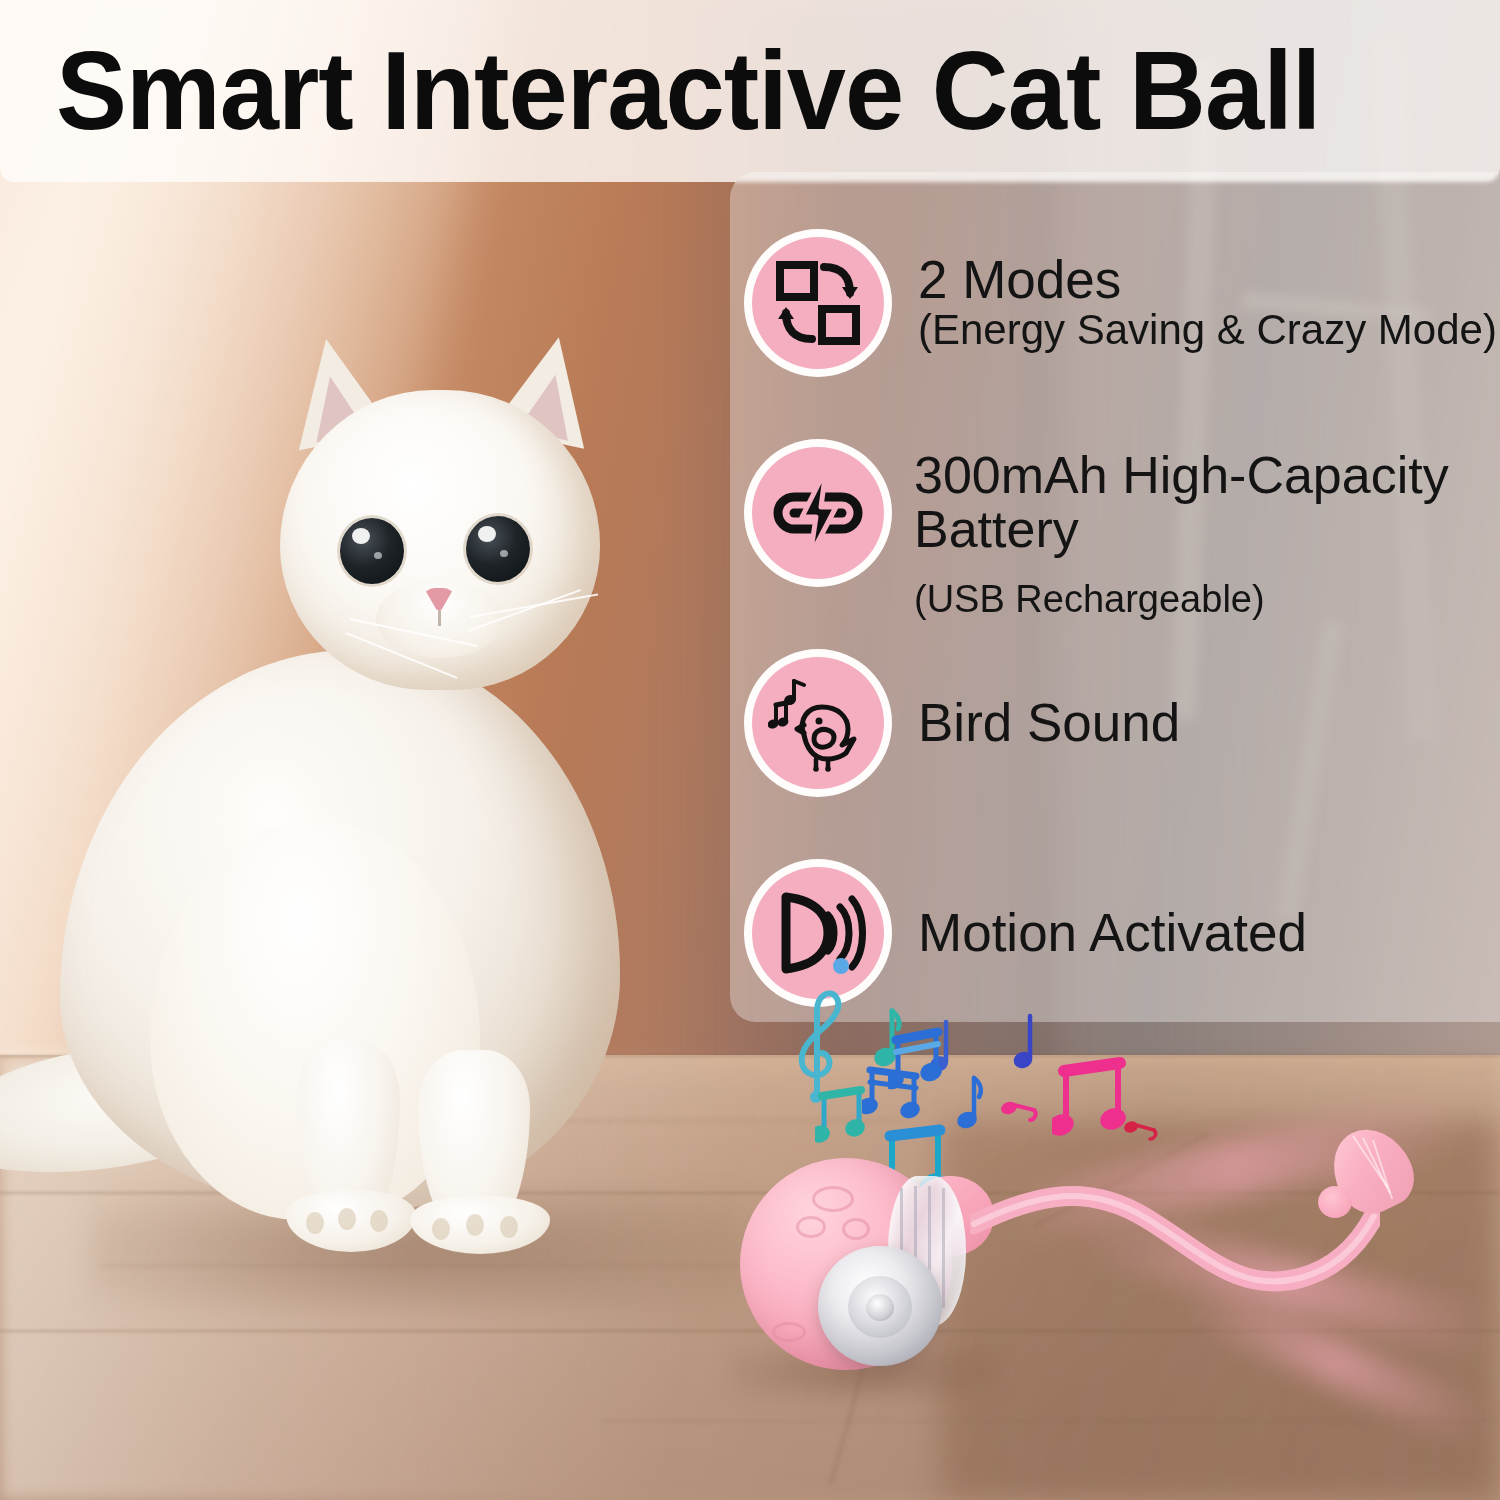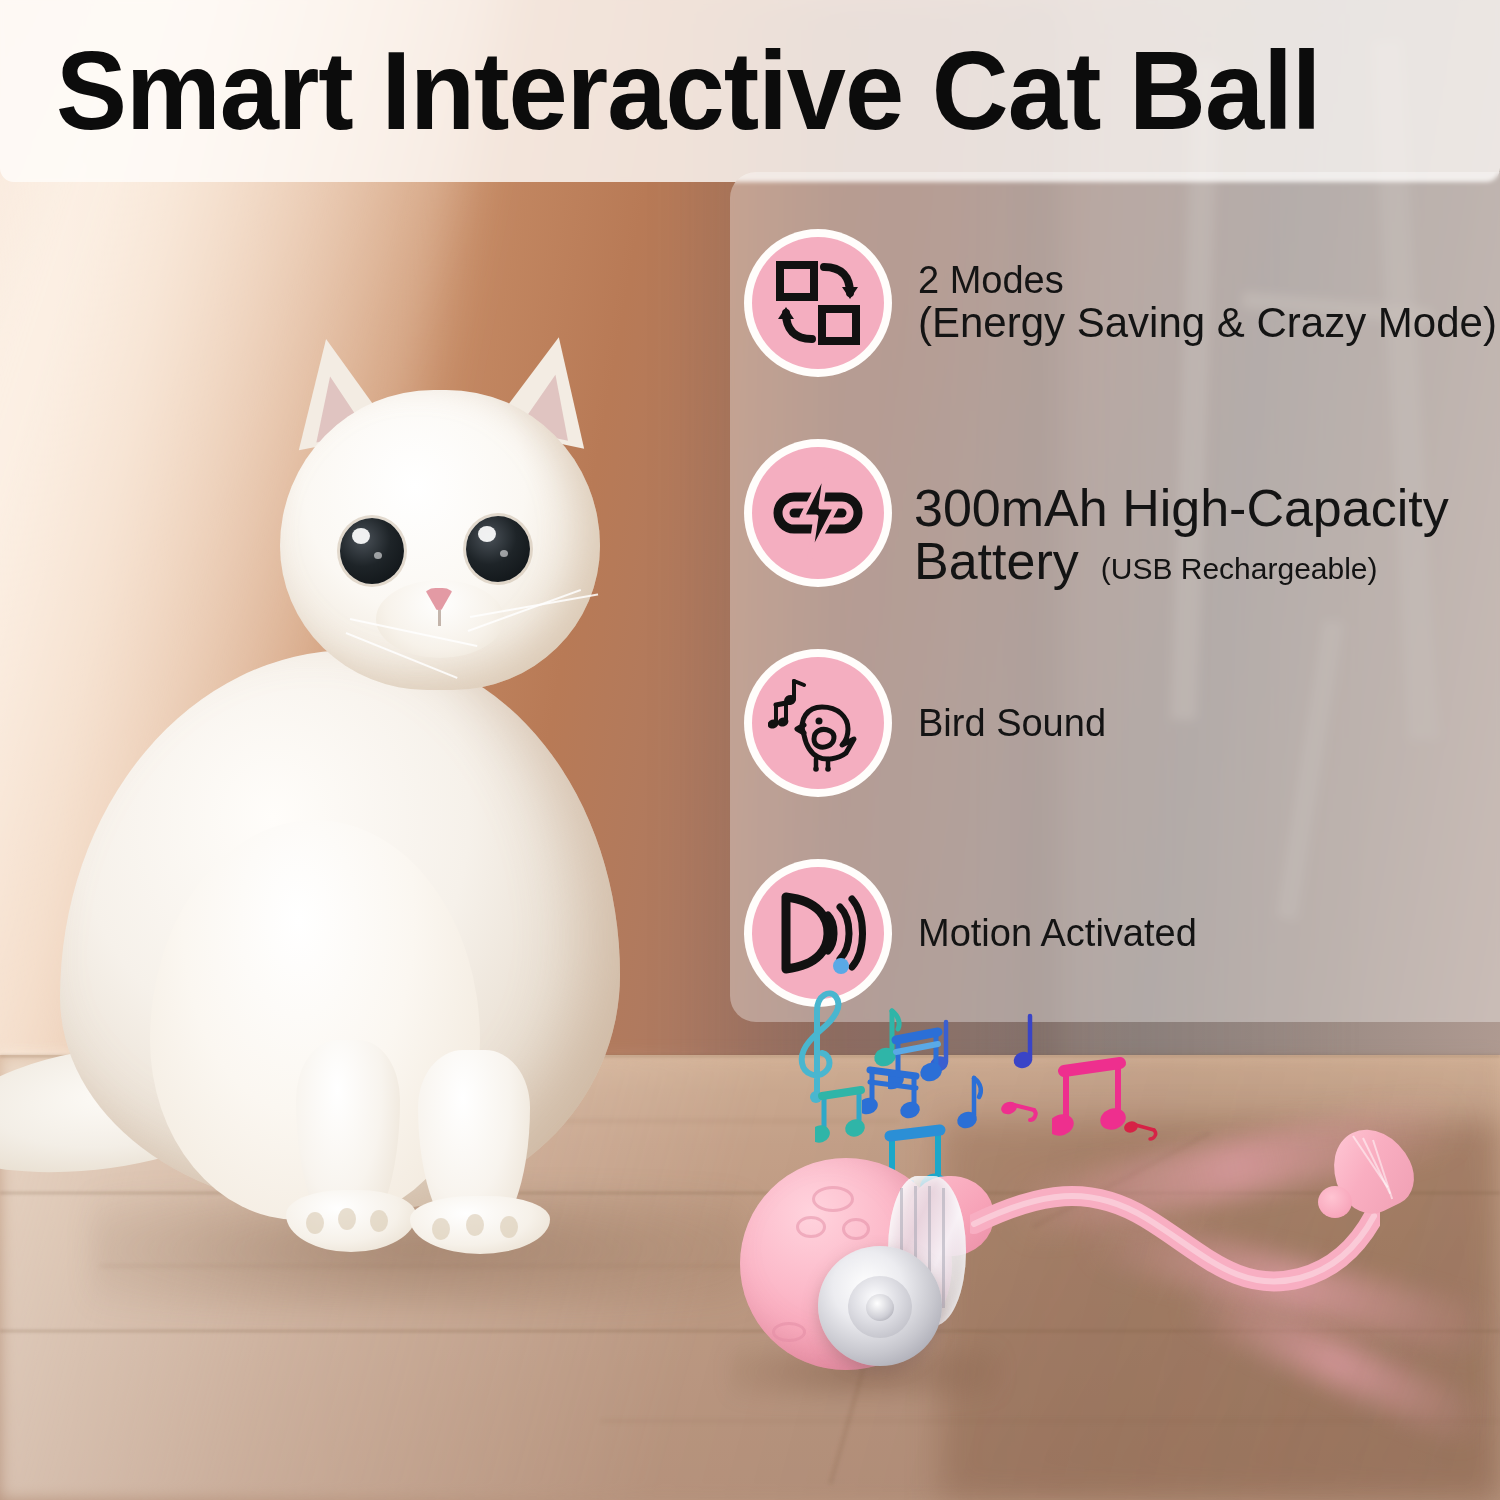--- a/index.html
+++ b/index.html
@@ -231,31 +231,31 @@
     flex: 0 0 auto;
     width: 132px; height: 132px;
     border-radius: 50%;
     background: #f4aec0;
     box-shadow: 0 0 0 8px #fffdfb;
     display: flex; align-items: center; justify-content: center;
   }
   .feat-icon svg { display: block; }
   .feat-text { margin-left: 34px; }
   .feat-title {
-    font-size: 38px; color: #141414; line-height: 1.02;
+    font-size: 53px; color: #141414; line-height: 1.02;
     font-weight: 400; white-space: nowrap;
   }
   .feat-sub {
     font-size: 42px; color: #141414; line-height: 1.08;
     white-space: nowrap;
   }
-  .feat-inline { font-size: 30px; color: #141414; }
+  .feat-inline { font-size: 38px; color: #141414; }
   .row-battery .feat-text { margin-left: 30px; margin-top: 44px; }
   .row-battery .feat-title { font-size: 52px; }
-  .row-battery .line2 { display: flex; align-items: baseline; gap: 22px; }
+  .row-battery .line2 { display: flex; align-items: baseline; gap: 22px; flex-direction: column; }
 
   
   .note { position: absolute; }
   .note svg { display: block; }
 
   
   .product { position: absolute; left: 700px; top: 1130px; width: 800px; height: 330px; }
   .ball {
     position: absolute; left: 40px; top: 28px; width: 212px; height: 212px;
     border-radius: 50%;

